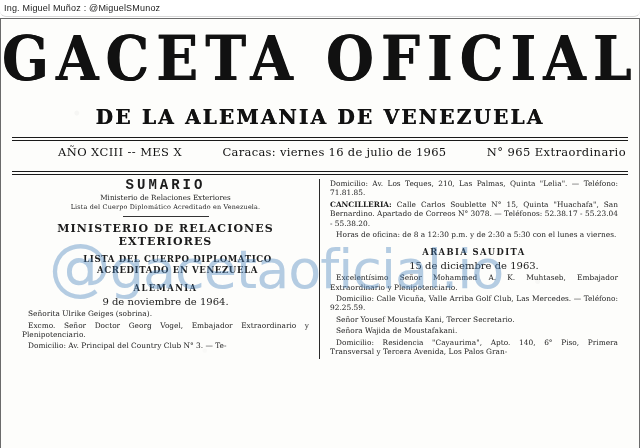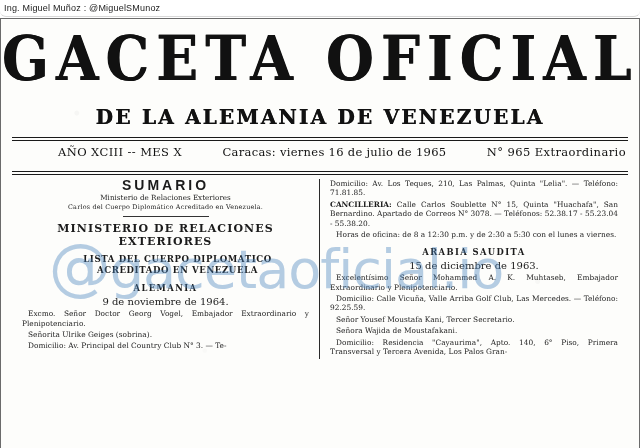--- a/index.html
+++ b/index.html
@@ -120,21 +120,21 @@
     font-size: 7.4px;
     line-height: 9.4px;
     text-align: justify;
     color: #1b1b1b;
     font-family: "DejaVu Serif", serif;
   }
   .col.left { border-right: 1px solid #2a2a2a; }
 
   .sumario {
     text-align: center;
-    font-family: Liberation Sans, sans-serif;
+    font-family: Liberation Mono, monospace;
     font-weight: 700;
     font-size: 14px;
     letter-spacing: 3px;
     margin: 2px 0 3px 0;
   }
   .sum-sub {
     text-align: center;
     font-size: 7.2px;
     line-height: 9px;
     margin-bottom: 1px;
@@ -223,31 +223,31 @@
   </div>
 
   <hr class="rule">
   <hr class="rule thin">
 
   <div class="columns">
 
     <div class="col left">
       <div class="sumario">SUMARIO</div>
       <div class="sum-sub">Ministerio de Relaciones Exteriores</div>
-      <div class="sum-sub small">Carlos del Cuerpo Diplomático Acreditado en Venezuela.</div>
+      <div class="sum-sub small">Lista del Cuerpo Diplomático Acreditado en Venezuela.</div>
       <hr class="short-rule">
 
       <div class="hdr-block hdr-1">MINISTERIO DE RELACIONES EXTERIORES</div>
       <div class="hdr-block hdr-2">LISTA DEL CUERPO DIPLOMATICO ACREDITADO EN VENEZUELA</div>
 
       <div class="country">ALEMANIA</div>
       <div class="dateline">9 de noviembre de 1964.</div>
 
+      <p class="para">Señorita Ulrike Geiges (sobrina).</p>
       <p class="para">Excmo. Señor Doctor Georg Vogel, Embajador Extraordinario y Plenipotenciario.</p>
-      <p class="para">Señorita Ulrike Geiges (sobrina).</p>
       <p class="para">Domicilio: Av. Principal del Country Club N° 3. — Te-</p>
     </div>
 
     <div class="col right">
       <p class="para noind">Domicilio: Av. Los Teques, 210, Las Palmas, Quinta "Lelia". — Teléfono: 71.81.85.</p>
 
       <p class="para noind">
         <b>CANCILLERIA:</b>
         <span>Calle Carlos Soublette N° 15, Quinta "Huachafa", San Bernardino. Apartado de Correos N° 3078. — Teléfonos: 52.38.17 - 55.23.04 - 55.38.20.</span>
       </p>

